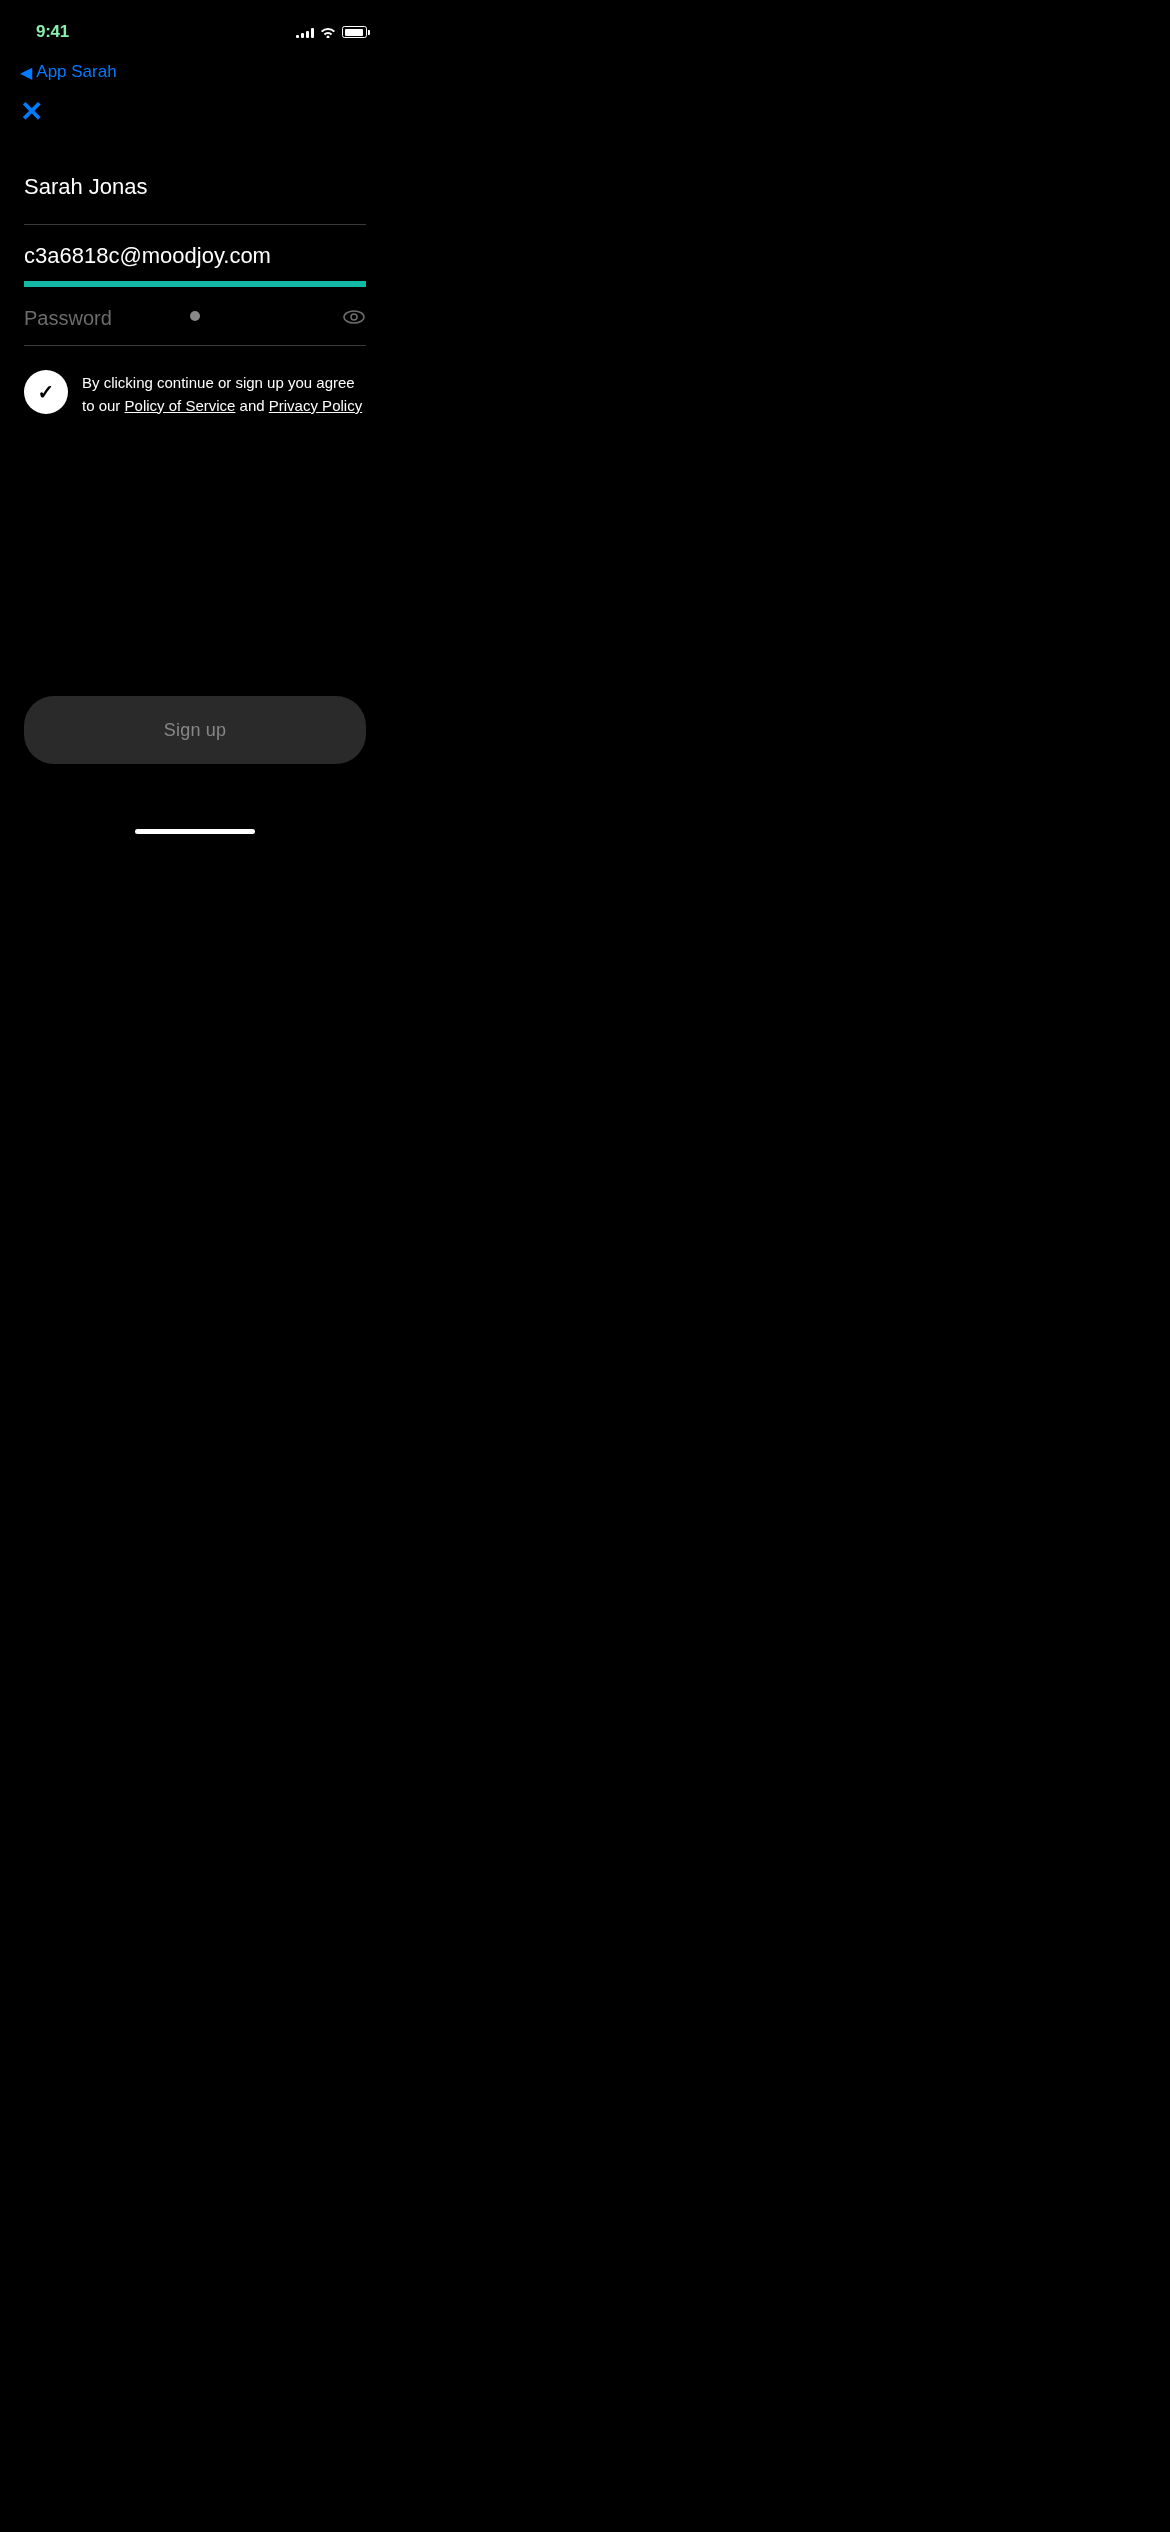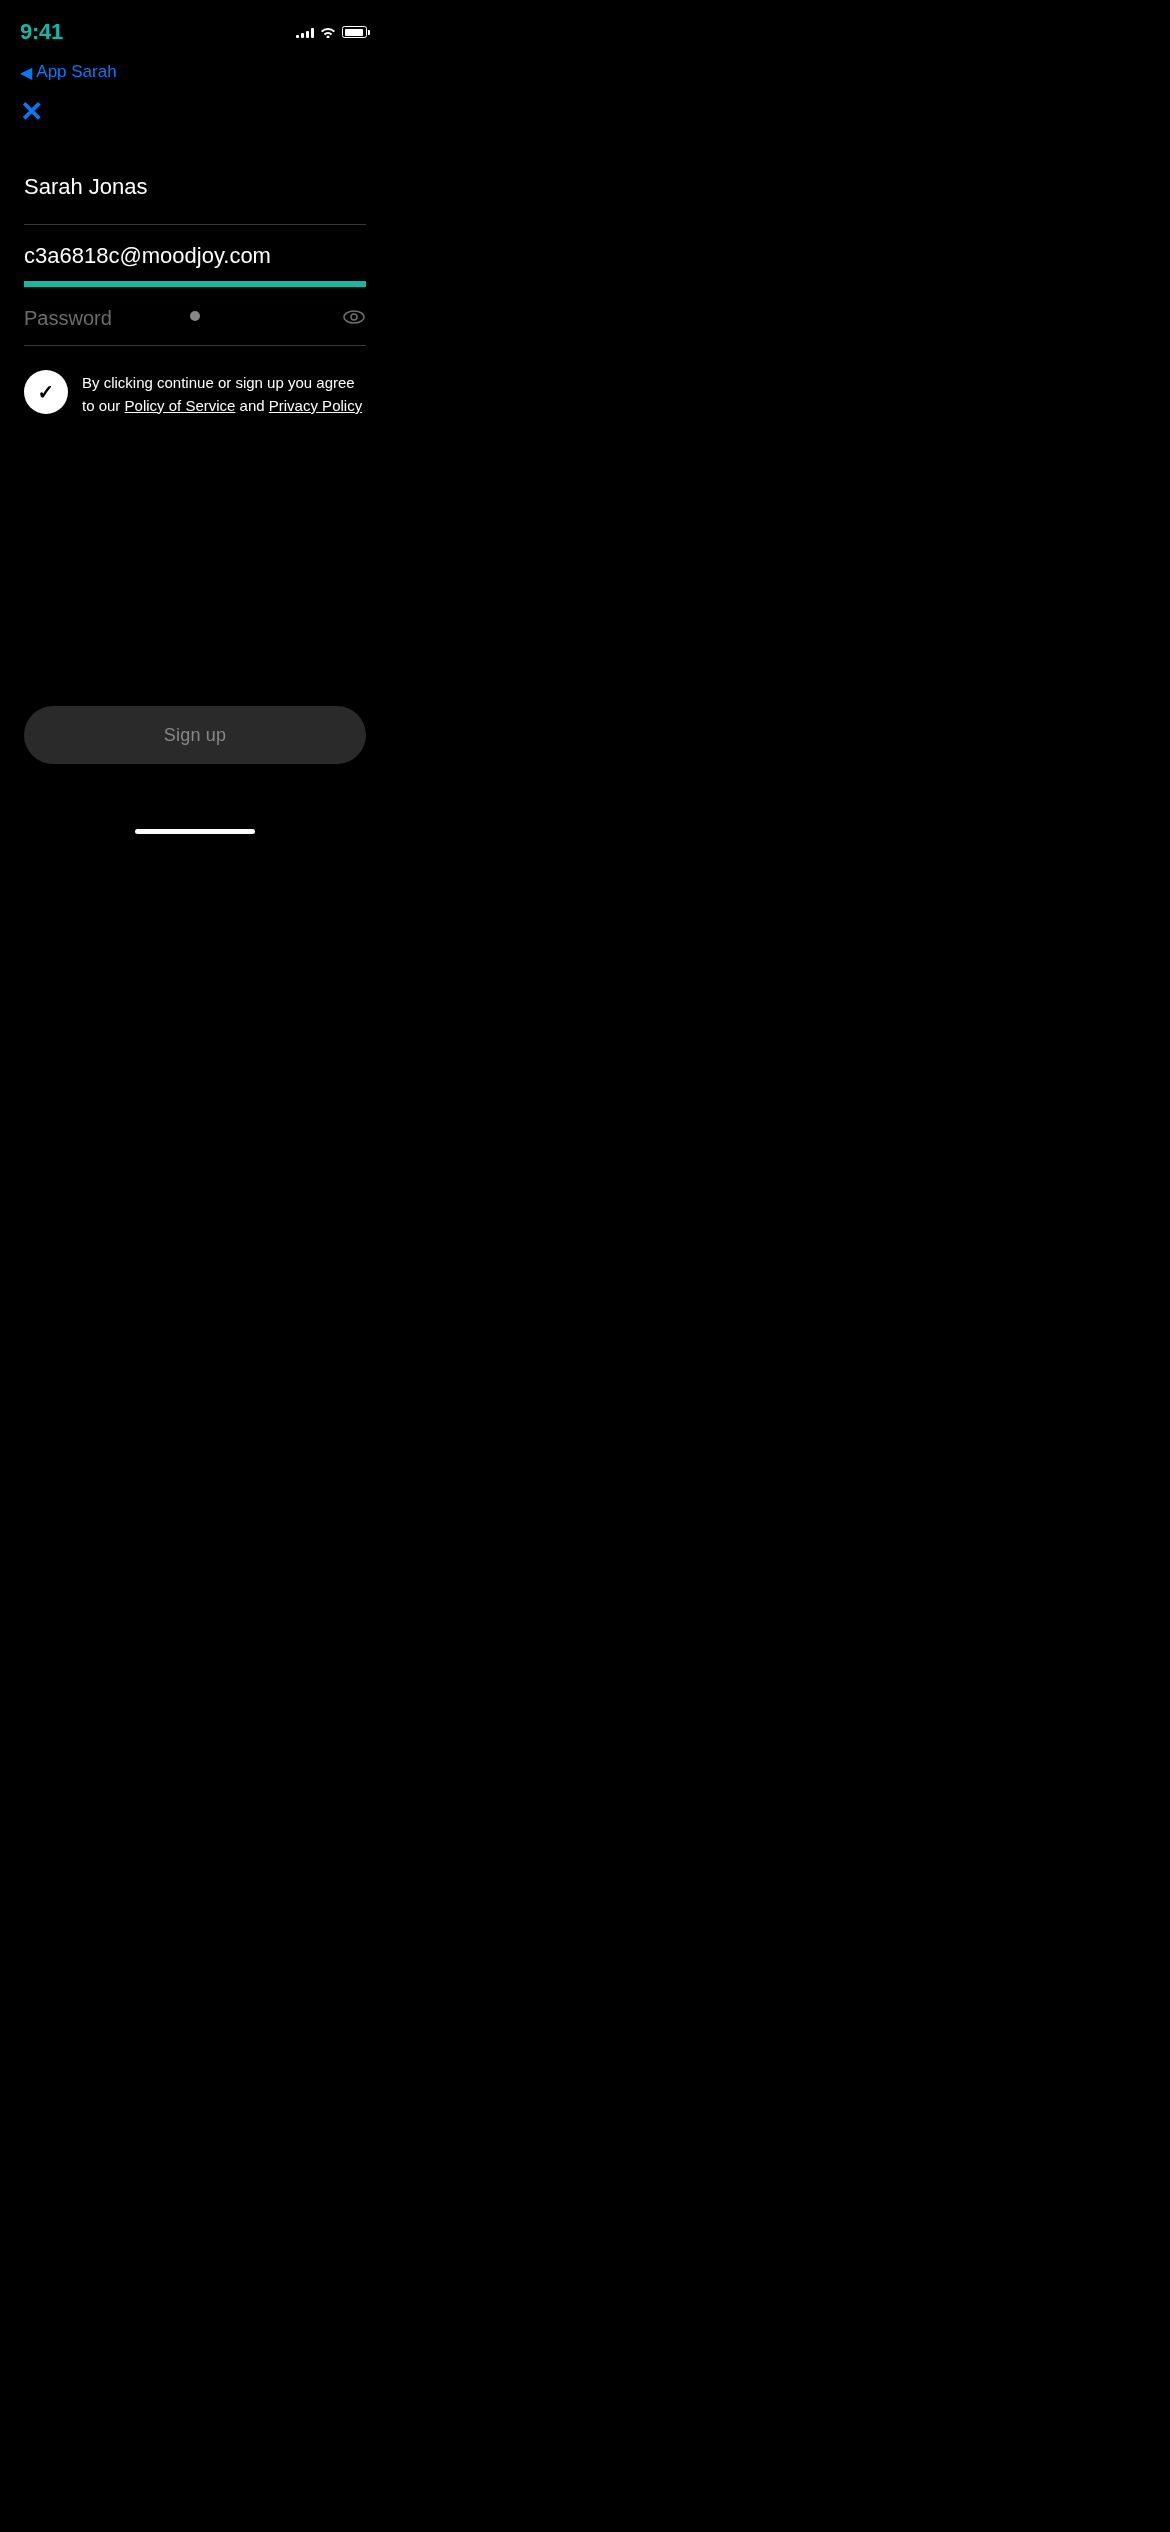--- a/index.html
+++ b/index.html
@@ -21,24 +21,25 @@
 
     .status-bar {
       display: flex;
       justify-content: space-between;
       align-items: center;
       padding: 14px 20px 0 20px;
       height: 50px;
     }
 
     .status-time {
-      font-size: 22px;
+      font-size: 17px;
       font-weight: 600;
-      color: #14b8a6;
+      color: #86efac;
       letter-spacing: -0.3px;
+      margin-left: 16px;
     }
 
     .status-icons {
       display: flex;
       align-items: center;
       gap: 6px;
     }
 
     .signal-bars {
       display: flex;
@@ -247,21 +248,21 @@
       position: absolute;
       bottom: 80px;
       left: 24px;
       right: 24px;
       background: #2a2a2a;
       border: none;
       border-radius: 30px;
       color: #888888;
       font-size: 18px;
       font-weight: 500;
-      height: 58px;
+      height: 68px;
       cursor: pointer;
       font-family: inherit;
       letter-spacing: 0.2px;
     }
 
     .home-indicator {
       position: absolute;
       bottom: 10px;
       left: 50%;
       transform: translateX(-50%);

